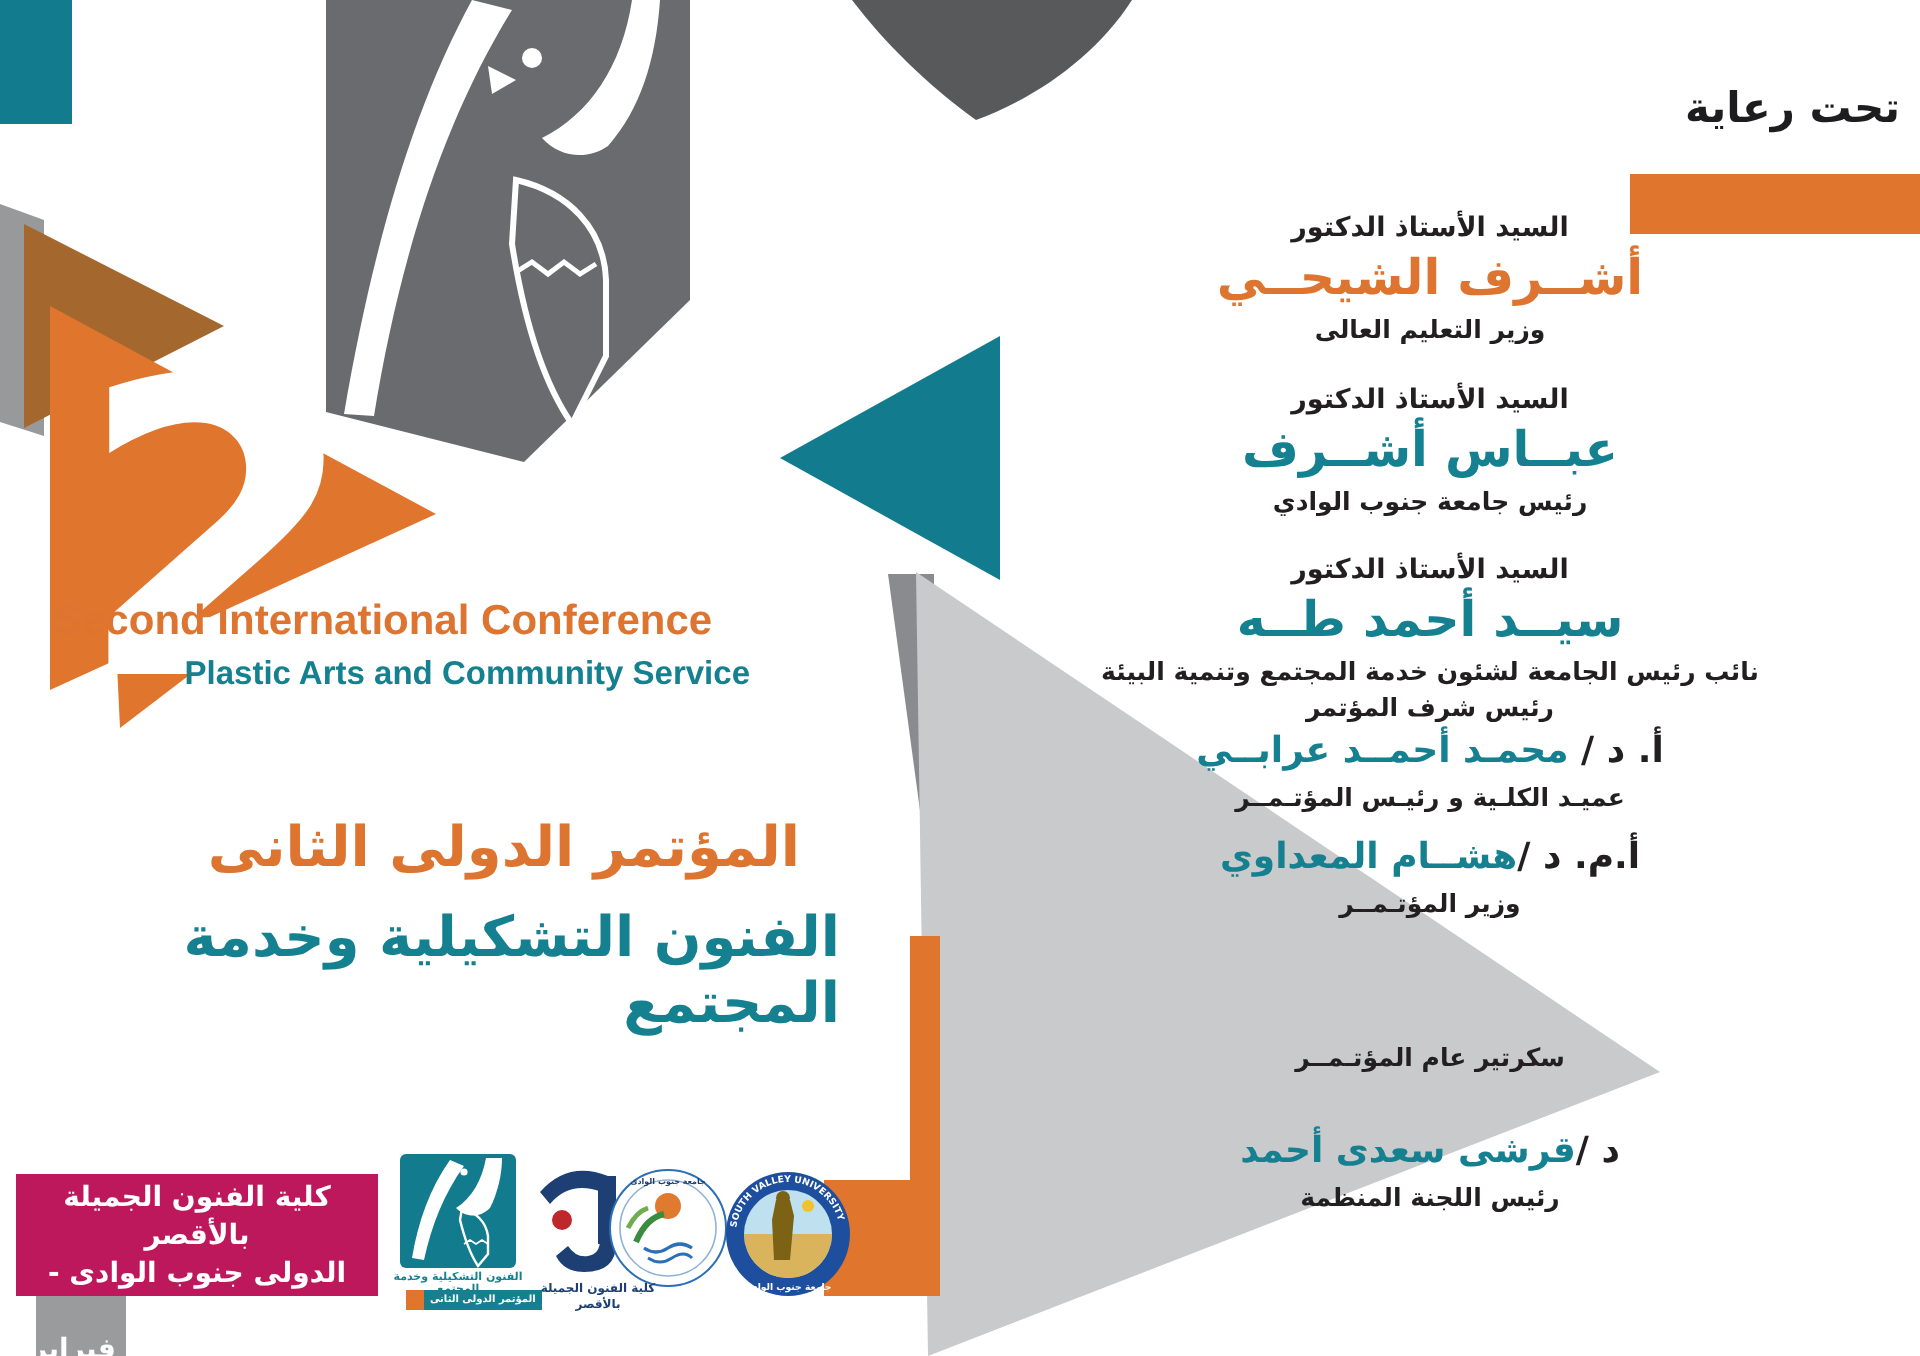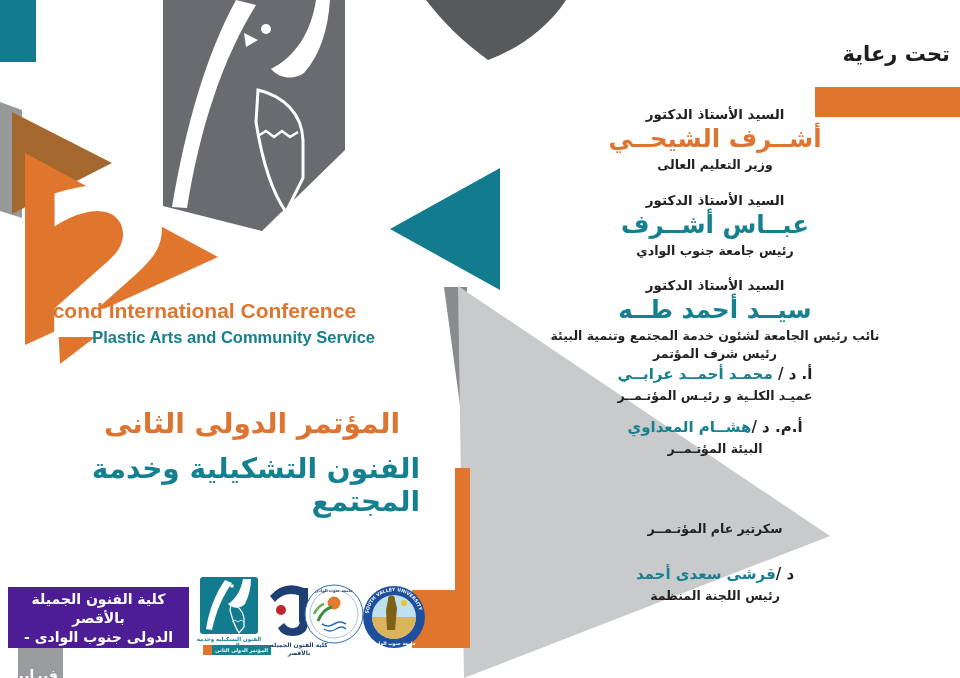--- a/index.html
+++ b/index.html
@@ -9,34 +9,34 @@
   }
   .abs{position:absolute;}
   svg.bg{position:absolute;left:0;top:0;}
 
   
   .patronage{right:10px;top:42px;font-size:21px;font-weight:700;color:#1d1d1f;direction:rtl;}
   .people-col{right:60px;top:0;width:370px;height:678px;}
   .person{position:absolute;left:0;right:0;text-align:center;direction:rtl;}
   .p-intro{font-size:13.5px;font-weight:700;color:#231f20;margin-bottom:3px;}
   .p-name{font-size:24.5px;font-weight:700;line-height:1.12;white-space:nowrap;}
-  .p-name.small{font-size:15px;}
+  .p-name.small{font-size:18px;}
   .orange-text{color:#dd7530;}
   .teal-text{color:#15808f;}
   .p-prefix{color:#231f20;}
   .p-role{font-size:12.5px;font-weight:700;color:#231f20;margin-top:4px;line-height:1.4;}
 
   
   .title-en1{left:27px;top:299px;width:352px;font-size:21px;font-weight:700;color:#dd7530;font-family:"Liberation Sans","DejaVu Sans",sans-serif;}
   .title-en2{left:27px;top:328px;width:348px;text-align:right;font-size:16.5px;font-weight:700;color:#15808f;font-family:"Liberation Sans","DejaVu Sans",sans-serif;}
   .title-ar1{left:0;top:407px;width:400px;text-align:right;direction:rtl;font-size:28px;font-weight:700;color:#dd7530;}
   .title-ar2{left:0;top:452px;width:420px;text-align:right;direction:rtl;font-size:28px;font-weight:700;color:#15808f;}
 
   
-  .info-box{left:8px;top:587px;width:181px;height:61px;background:#4c1d95;color:#ffffff;
+  .info-box{left:8px;top:587px;width:181px;height:61px;background:#be185d;color:#ffffff;
     direction:rtl;text-align:center;font-weight:700;font-size:14px;line-height:19px;
     box-sizing:border-box;padding-top:3px;}
 
   
   .logoA-cap1{left:194px;top:636px;width:70px;font-size:5.5px;font-weight:700;color:#15808f;text-align:center;direction:rtl;}
   .logoA-cap2{left:203px;top:645px;height:10px;display:flex;}
   .chip{width:9px;background:#e0752e;}
   .cap2-text{background:#15808f;color:#fff;font-size:5px;line-height:10px;padding:0 3px;direction:rtl;white-space:nowrap;font-weight:700;}
   .logoB-cap{left:264px;top:641px;width:70px;font-size:6px;line-height:7.5px;font-weight:700;color:#1d3f73;text-align:center;direction:rtl;}
 </style>
@@ -150,21 +150,21 @@
       <div class="p-role" style="margin-top:0">رئيس شرف المؤتمر</div>
     </div>
 
     <div class="person" style="top:366px">
       <div class="p-name small teal-text"><span class="p-prefix">أ. د / </span><span>محمـد أحمــد عرابــي</span></div>
       <div class="p-role">عميـد الكلـية و رئيـس المؤتـمــر</div>
     </div>
 
     <div class="person" style="top:419px">
       <div class="p-name small teal-text"><span class="p-prefix">أ.م. د /</span><span>هشــام المعداوي</span></div>
-      <div class="p-role">البيئة المؤتـمــر</div>
+      <div class="p-role">وزير المؤتـمــر</div>
     </div>
 
 
     <div class="person" style="top:516px">
       <div class="p-role">سكرتير عام المؤتـمــر</div>
     </div>
 
     <div class="person" style="top:566px">
       <div class="p-name small teal-text"><span class="p-prefix">د /</span><span>قرشى سعدى أحمد</span></div>
       <div class="p-role">رئيس اللجنة المنظمة</div>

